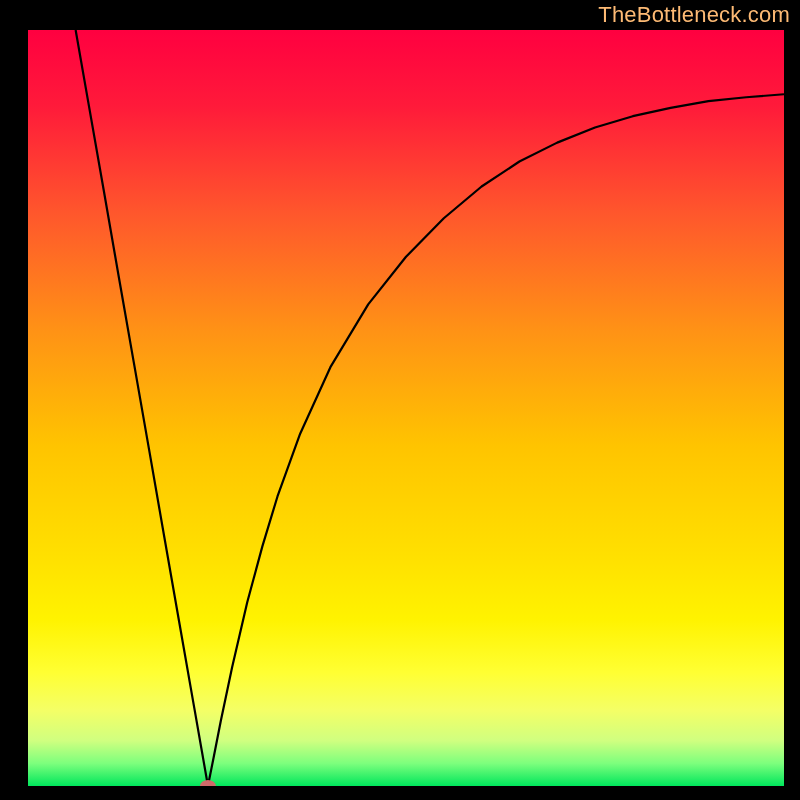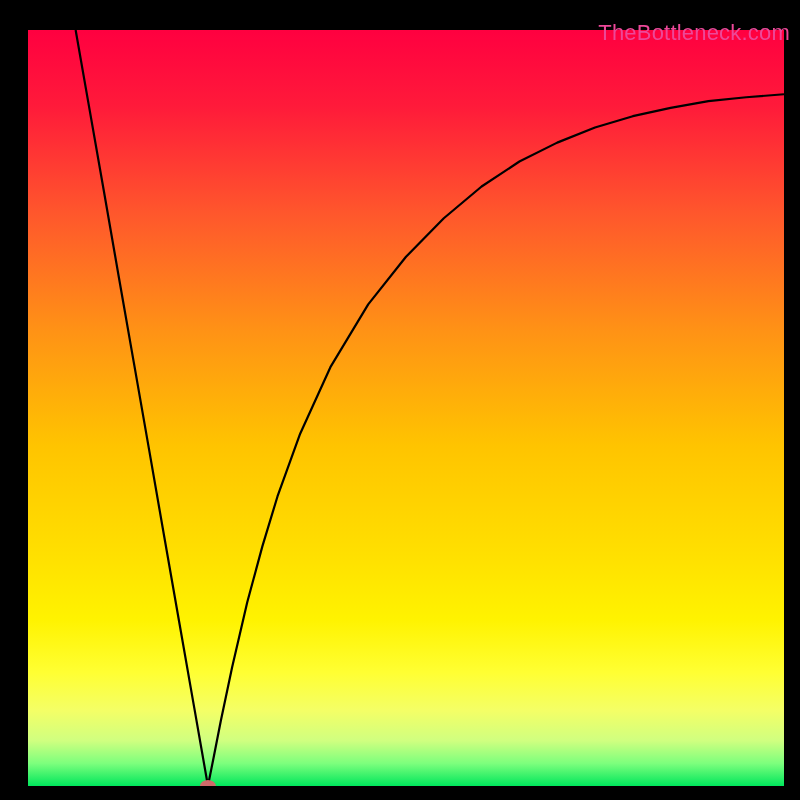--- a/index.html
+++ b/index.html
@@ -21,23 +21,23 @@
   }
   .plot {
     position: absolute;
     left: 0;
     top: 0;
     width: 756px;
     height: 756px;
   }
   .attribution {
     position: absolute;
-    top: 20px;
+    top: 2px;
     right: 10px;
-    color: #ec4899;
+    color: #fdba74;
     font-size: 22px;
     font-weight: 500;
     letter-spacing: 0.2px;
     z-index: 3;
   }
   svg {
     display: block;
   }
 </style>
 </head>

